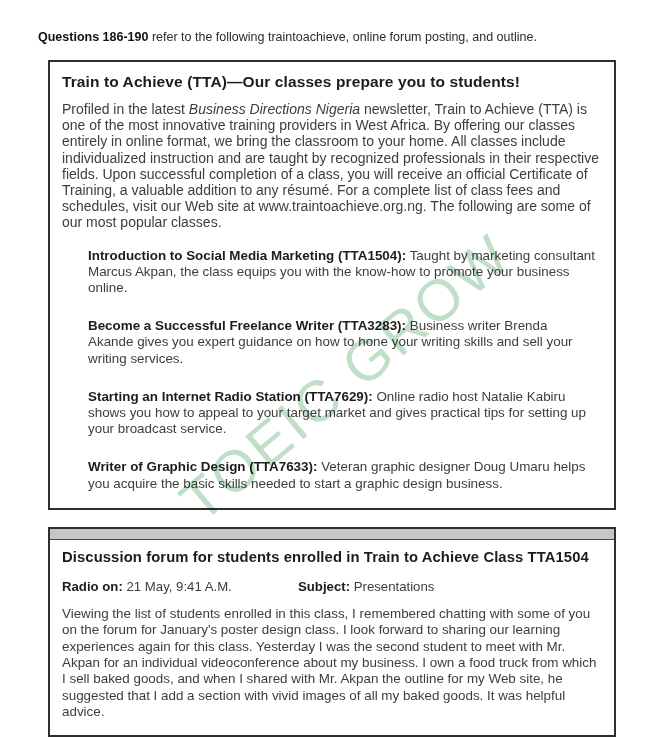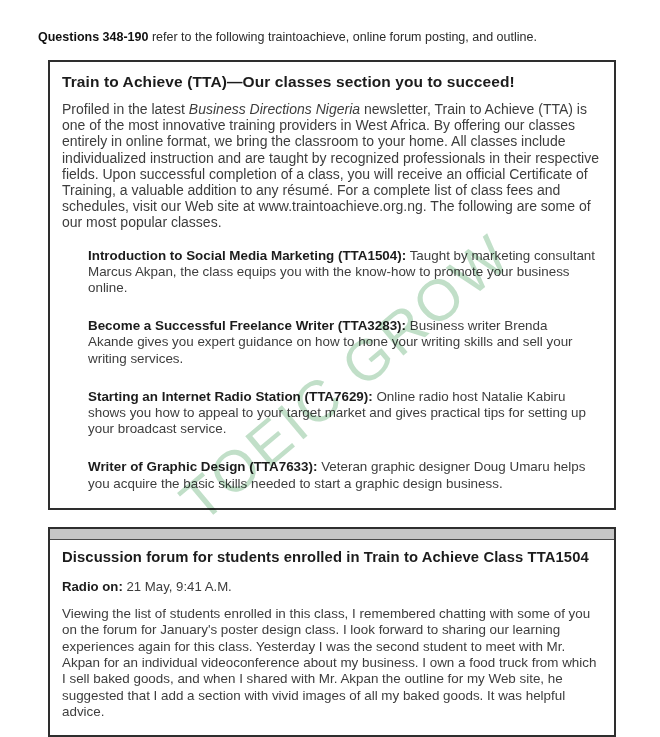--- a/index.html
+++ b/index.html
@@ -93,26 +93,26 @@
     opacity: 0.65;
     mix-blend-mode: multiply;
     pointer-events: none;
     white-space: nowrap;
   }
 </style>
 </head>
 <body>
 
 <div class="page-header">
-  <b>Questions 348-190</b><span> refer to the following traintoachieve, online forum posting, and outline.</span>
+  <b>Questions 186-190</b><span> refer to the following traintoachieve, online forum posting, and outline.</span>
 </div>
 
 <div class="doc-box ad-box">
   <div class="ad-inner">
-    <div class="ad-title">Train to Achieve (TTA)—Our classes section you to succeed!</div>
+    <div class="ad-title">Train to Achieve (TTA)—Our classes prepare you to students!</div>
     <div class="ad-intro">
       <span>Profiled in the latest </span><span class="ital">Business Directions Nigeria</span><span> newsletter, Train to Achieve (TTA) is one of the most innovative training providers in West Africa. By offering our classes entirely in online format, we bring the classroom to your home. All classes include individualized instruction and are taught by recognized professionals in their respective fields. Upon successful completion of a class, you will receive an official Certificate of Training, a valuable addition to any résumé. For a complete list of class fees and schedules, visit our Web site at www.traintoachieve.org.ng. The following are some of our most popular classes.</span>
     </div>
 
     <div class="class-item">
       <b>Introduction to Social Media Marketing (TTA1504):</b><span> Taught by marketing consultant Marcus Akpan, the class equips you with the know-how to promote your business online.</span>
     </div>
     <div class="class-item class-gap">
       <b>Become a Successful Freelance Writer (TTA3283):</b><span> Business writer Brenda Akande gives you expert guidance on how to hone your writing skills and sell your writing services.</span>
     </div>
@@ -126,18 +126,21 @@
 </div>
 
 <div class="doc-box forum-box">
   <div class="forum-bar"></div>
   <div class="forum-inner">
     <div class="forum-title">Discussion forum for students enrolled in Train to Achieve Class TTA1504</div>
     <div class="forum-meta">
       <div class="cell1">
         <b>Radio on:</b><span> 21 May, 9:41 A.M.</span>
       </div>
+      <div class="cell3">
+        <b>Subject:</b><span> Presentations</span>
+      </div>
     </div>
     <div class="forum-body">Viewing the list of students enrolled in this class, I remembered chatting with some of you on the forum for January's poster design class. I look forward to sharing our learning experiences again for this class. Yesterday I was the second student to meet with Mr. Akpan for an individual videoconference about my business. I own a food truck from which I sell baked goods, and when I shared with Mr. Akpan the outline for my Web site, he suggested that I add a section with vivid images of all my baked goods. It was helpful advice.</div>
   </div>
 </div>
 
 <div class="watermark" style="color: rgb(159, 206, 171);">TOEIC GROW</div>
 
 </body></html>

